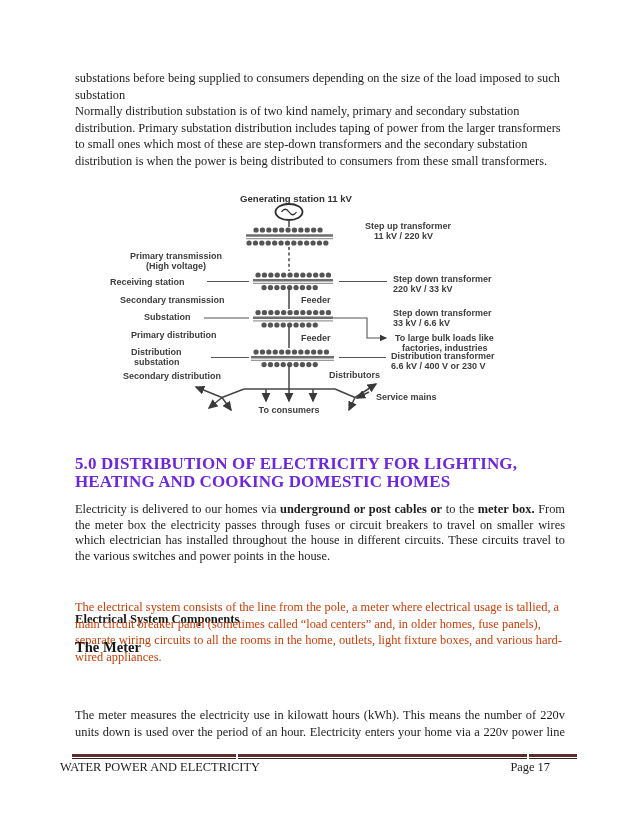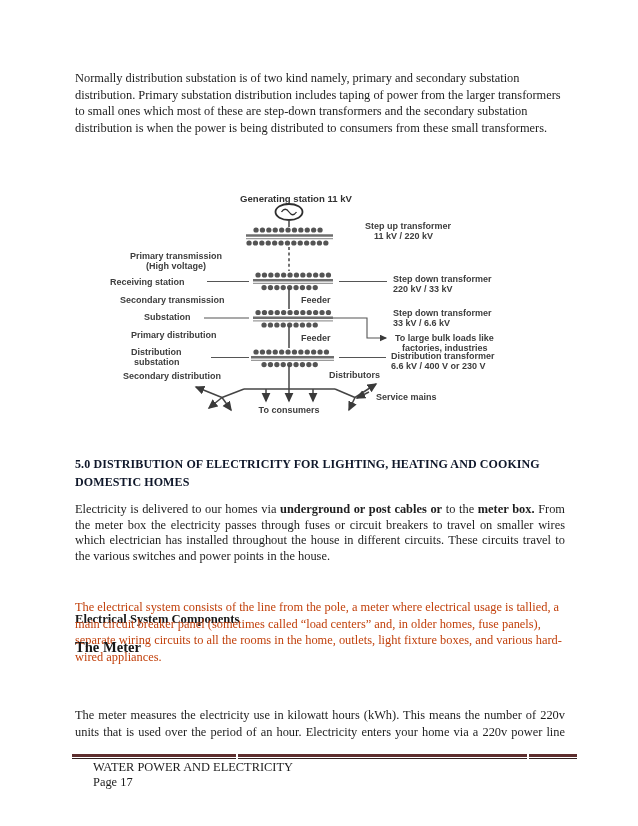--- a/index.html
+++ b/index.html
@@ -5,42 +5,43 @@
   html,body{margin:0;padding:0;background:#ffffff;}
   body{width:638px;height:826px;position:relative;overflow:hidden;
        font-family:"Liberation Serif",serif;color:#1d1d1d;}
   .abs{position:absolute;}
   .bodytext{font-size:12.4px;line-height:16.5px;}
   p{margin:0;}
   .col{left:75px;width:490px;}
   .justify{text-align:justify;font-family:Liberation Serif, serif;}
   .justify-all{text-align:justify;text-align-last:justify;}
   b,.bold{font-weight:bold;}
-  .h50{font-weight:bold;font-size:12px;line-height:18px;letter-spacing:.1px;color:#0f172a;}
+  .h50{font-weight:bold;font-size:17px;line-height:18px;letter-spacing:.1px;color:#6d28d9;}
   .esc-h{font-weight:bold;font-size:12.6px;color:#1a1a1a;}
   .meter-h{font-weight:bold;font-size:14.6px;color:#161616;}
   .esc-p{color:#c2410c;}
   
   svg text{font-family:"Liberation Sans",sans-serif;font-size:9px;font-weight:bold;fill:#3d3d3d;}
   svg .big{font-size:9.6px;fill:#333;}
   .coil{stroke:#555;stroke-width:5.2;stroke-dasharray:0.1 6.3;stroke-linecap:round;fill:none;}
   .wire{stroke:#444;stroke-width:1.5;fill:none;}
   .thin{stroke:#555;stroke-width:1.1;fill:none;}
   .bar1{stroke:#6e6e6e;stroke-width:2.4;}
   .bar2{stroke:#9a9a9a;stroke-width:1.3;}
   
   .rule-wrap{left:72px;top:754px;width:505px;display:flex;gap:2px;}
   .rule-seg{height:1px;border-top:3px solid #5e2e2e;border-bottom:1px solid #33201f;}
-  .footer-row{left:93px;top:760px;width:490px;display:flex;justify-content:space-between;
-              font-size:12.4px;color:#1c1c1c;flex-direction:column;}
+  .footer-row{left:60px;top:760px;width:490px;display:flex;justify-content:space-between;
+              font-size:12.4px;color:#1c1c1c;}
 </style>
 </head>
 <body>
 
 <div class="abs col bodytext" style="top:70px;">
+  <p>substations before being supplied to consumers depending on the size of the load imposed to such substation</p>
   <p>Normally distribution substation is of two kind namely, primary and secondary substation distribution. Primary substation distribution includes taping of power from the larger transformers to small ones which most of these are step-down transformers and the secondary substation distribution is when the power is being distributed to consumers from these small transformers.</p>
 </div>
 
 <svg class="abs" style="left:103px;top:191px;" width="437" height="228" viewBox="0 0 437 228">
   <defs>
     <marker id="ah" markerWidth="7" markerHeight="7" refX="5.5" refY="3" orient="auto">
       <path d="M0,0 L6.5,3 L0,6 z" fill="#3a3a3a"></path>
     </marker>
   </defs>
 
@@ -134,21 +135,21 @@
 </svg>
 
 <div class="abs col h50" style="top:455px;">5.0 DISTRIBUTION OF ELECTRICITY FOR LIGHTING, HEATING AND COOKING DOMESTIC HOMES</div>
 
 <p class="abs col bodytext justify" style="top:502px;line-height:15.7px;"><span>Electricity is delivered to our homes via </span><span class="bold">underground or post cables or</span><span> to the </span><span class="bold">meter box.</span><span> From the meter box the electricity passes through fuses or circuit breakers to travel on smaller wires which electrician has installed throughout the house in different circuits. These circuits travel to the various switches and power points in the house.</span></p>
 
 <div class="abs col esc-h" style="top:582px;margin-top:30px;">Electrical System Components</div>
 <p class="abs col bodytext esc-p" style="top:599px;">The electrical system consists of the line from the pole, a meter where electrical usage is tallied, a main circuit breaker panel (sometimes called “load centers” and, in older homes, fuse panels), separate wiring circuits to all the rooms in the home, outlets, light fixture boxes, and various hard-wired appliances.</p>
 
 <div class="abs col meter-h" style="top:639px;">The Meter</div>
-<p class="abs col bodytext justify-all" style="top:707px;">The meter measures the electricity use in kilowatt hours (kWh). This means the number of 220v units that is used over the period of an hour. Electricity enters your home via a 220v power line</p>
+<p class="abs col bodytext justify-all" style="top:707px;">The meter measures the electricity use in kilowatt hours (kWh). This means the number of 220v units down is used over the period of an hour. Electricity enters your home via a 220v power line</p>
 
 <div class="abs rule-wrap">
   <div class="rule-seg" style="width:164px;"></div>
   <div class="rule-seg" style="width:289px;"></div>
   <div class="rule-seg" style="width:48px;"></div>
 </div>
 <div class="abs footer-row">
   <span>WATER POWER AND ELECTRICITY</span>
   <span>Page 17</span>
 </div>

